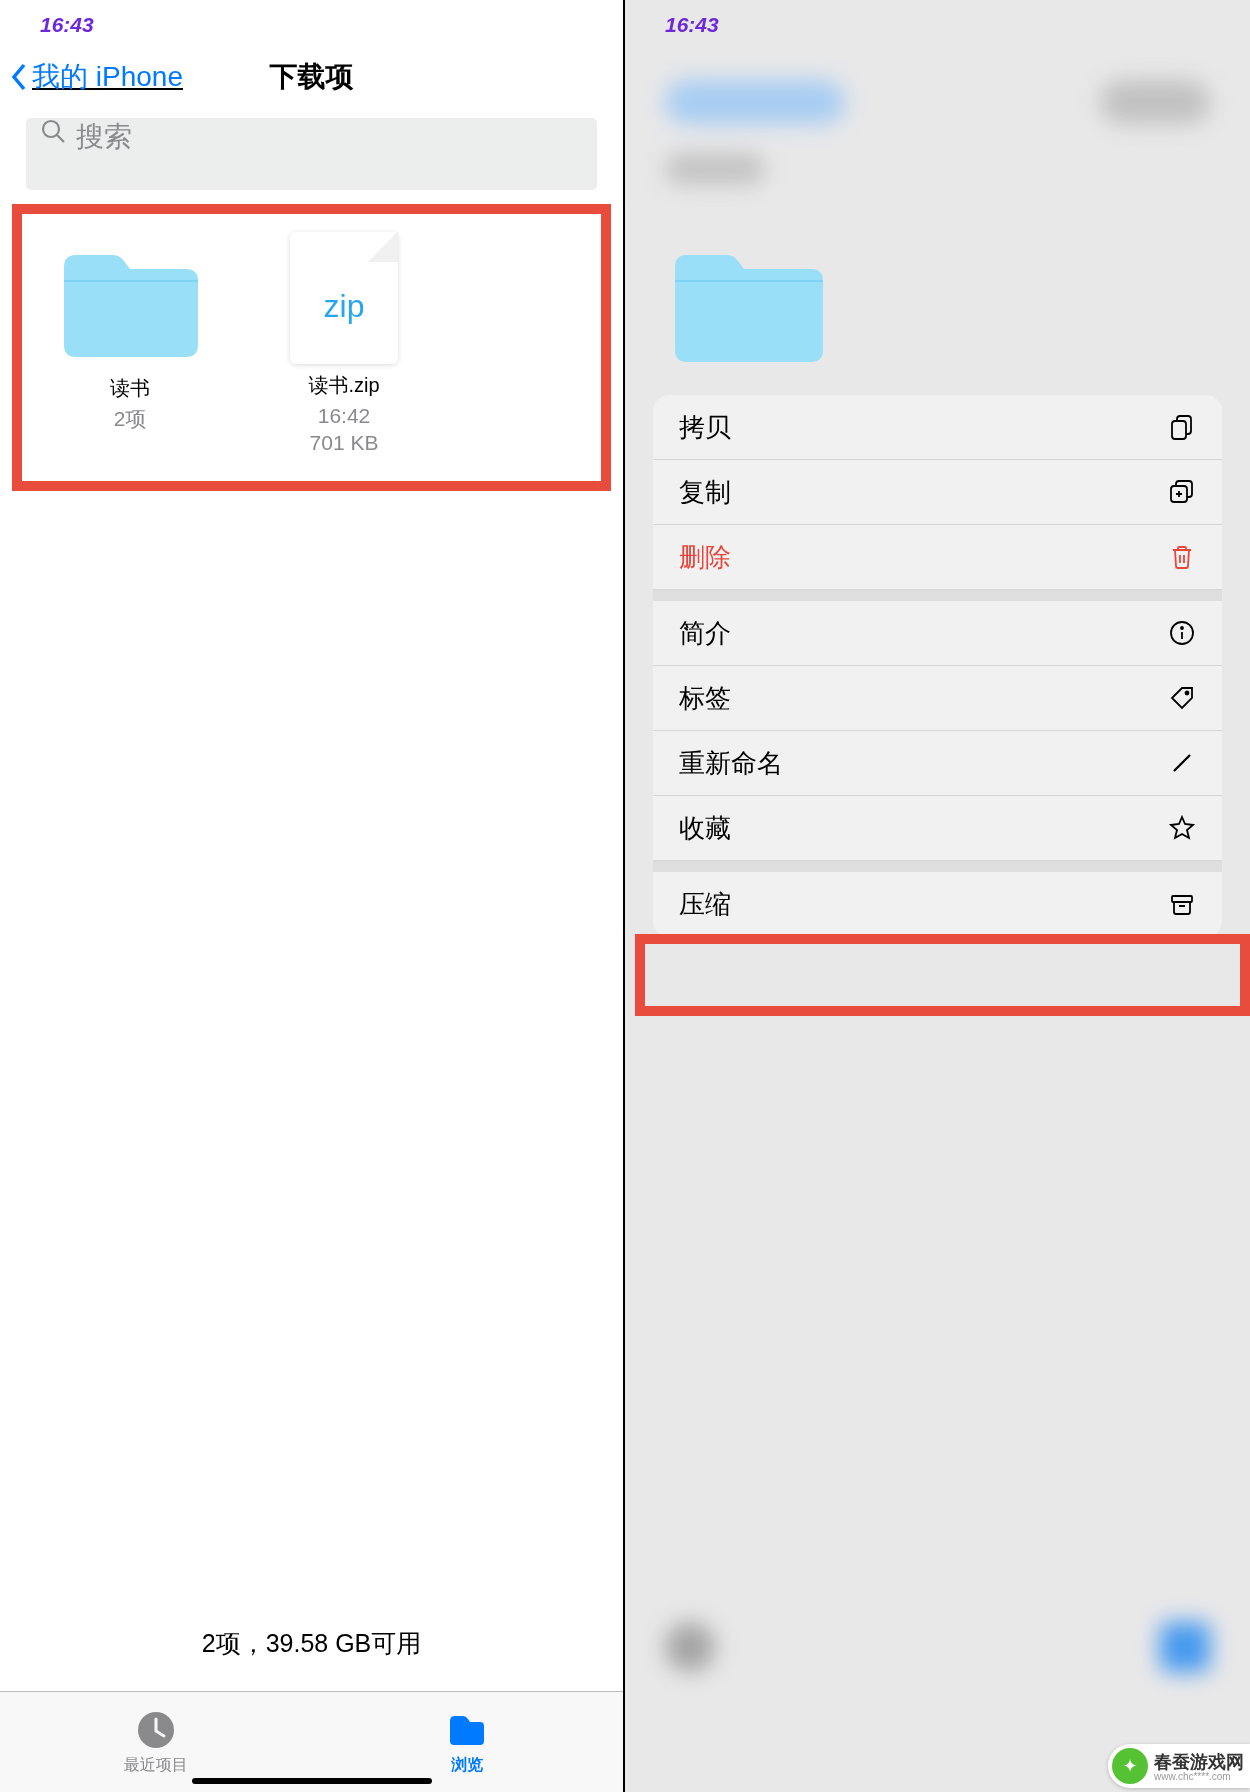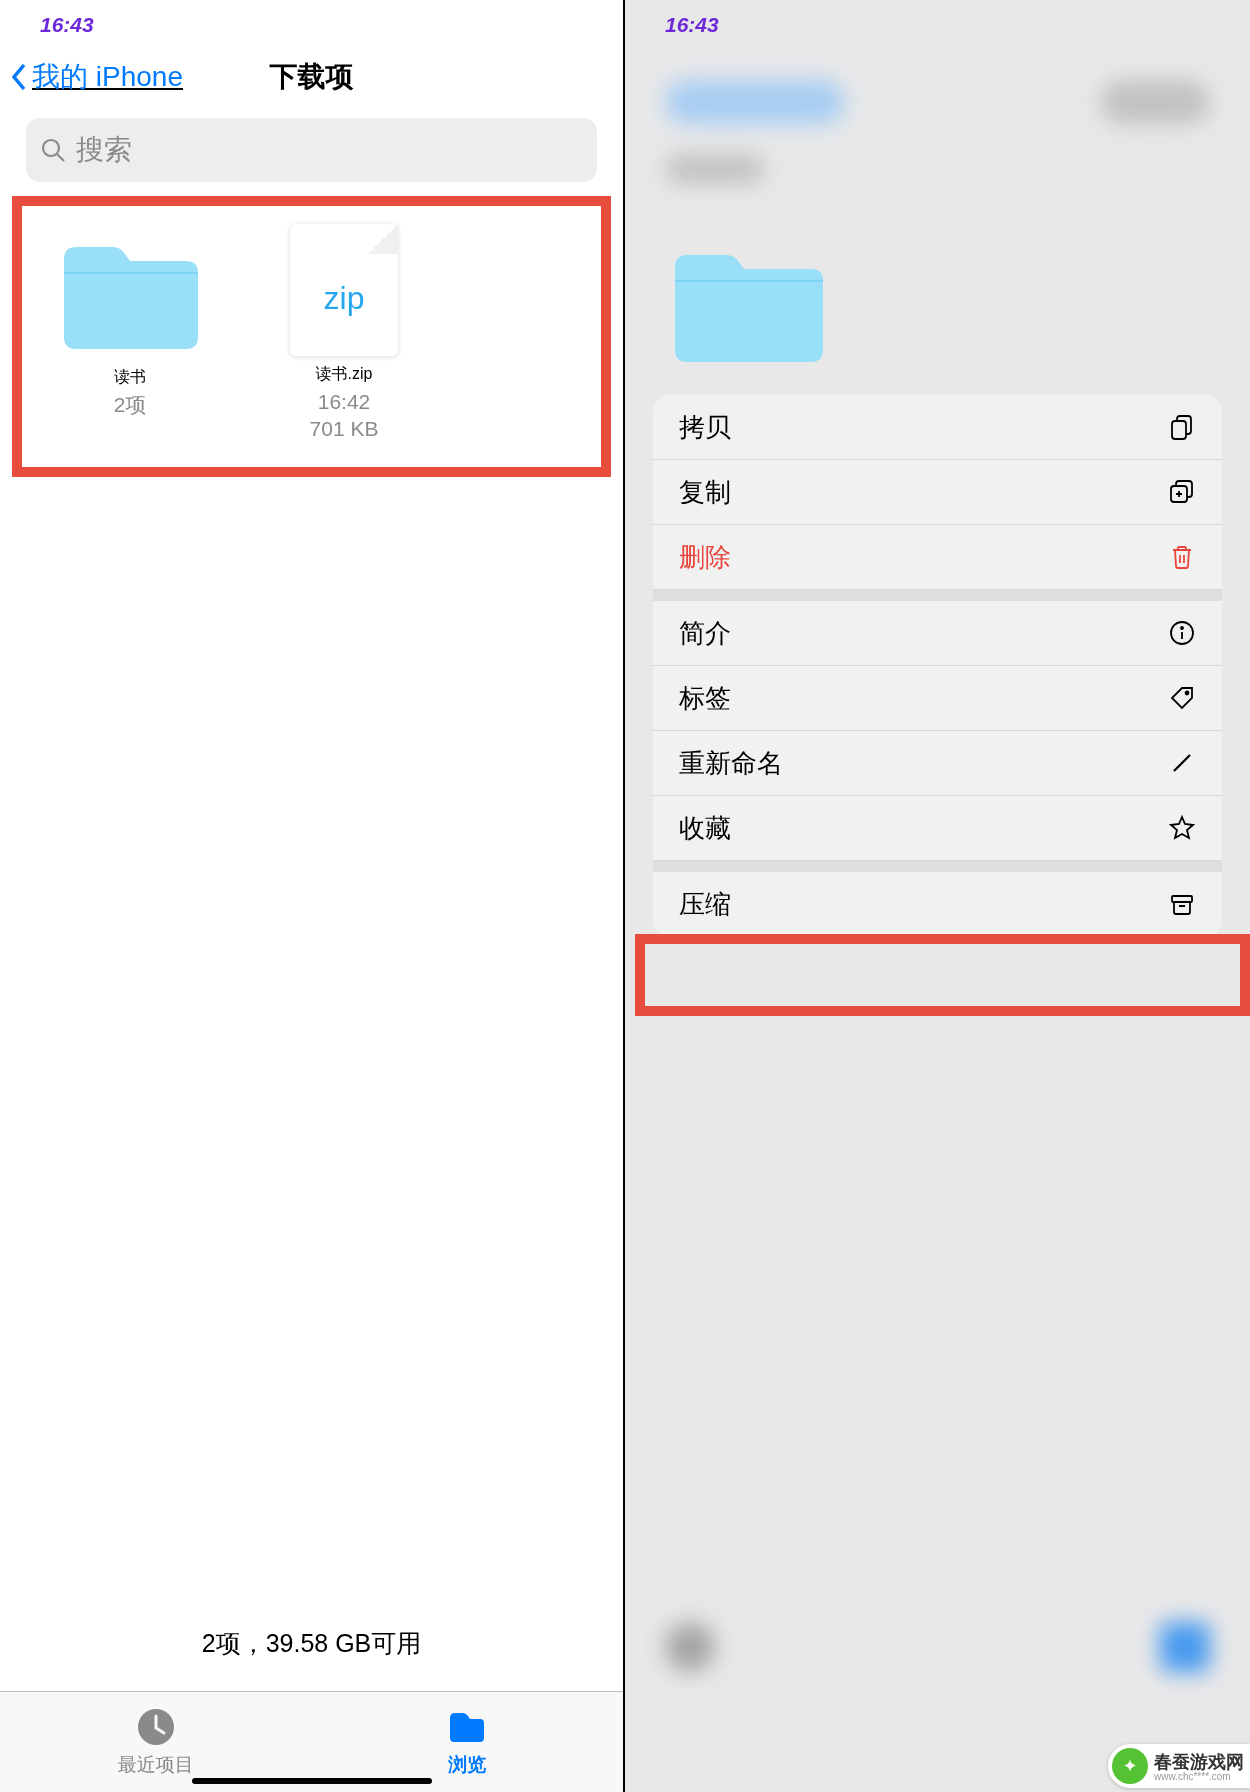--- a/index.html
+++ b/index.html
@@ -19,41 +19,41 @@
     
     .status-bar { height: 50px; display: flex; align-items: center; padding: 0 40px; }
     .status-time { font-size: 21px; font-weight: 600; color: #6d28d9; font-style: italic; }
 
     .nav { display: flex; align-items: center; padding: 8px 10px 14px; position: relative; height: 60px; text-decoration: underline; }
     .back-link { display: flex; align-items: center; color: #007aff; font-size: 28px; }
     .back-chevron { width: 18px; height: 28px; margin-right: 4px; }
     .back-chevron svg { stroke: #007aff; stroke-width: 3.5; fill: none; }
     .nav-title { position: absolute; left: 50%; transform: translateX(-50%); font-size: 28px; font-weight: 600; color: #000; }
 
-    .search-bar { margin: 8px 26px 14px; background: #eceded; border-radius: 14px; height: 64px; display: flex; align-items: center; padding: 0 14px; }
+    .search-bar { margin: 8px 26px 14px; background: #eceded; border-radius: 5px; height: 72px; display: flex; padding: 0 14px; }
     .search-icon { width: 26px; height: 26px; margin-right: 10px; }
     .search-icon svg { fill: none; stroke: #8a8a8d; stroke-width: 2.2; }
     .search-placeholder { color: #8a8a8d; font-size: 28px; }
 
     .red-box-left { border: 10px solid #e74c3c; margin: 8px 12px 0; padding: 18px 28px 24px; display: flex; gap: 54px; }
     .file-item { width: 160px; display: flex; flex-direction: column; align-items: center; text-align: center; }
     .folder-icon { width: 145px; height: 115px; margin-bottom: 15px; margin-top: 13px; }
     .zip-icon-wrap { width: 108px; height: 132px; background: #fff; box-shadow: 0 1px 5px rgba(0,0,0,.15); border-radius: 6px; display: flex; align-items: center; justify-content: center; margin-bottom: 8px; position: relative; }
     .zip-corner { position: absolute; top: 0; right: 0; width: 30px; height: 30px; background: linear-gradient(135deg, transparent 50%, #f0f0f0 50%); }
     .zip-text { color: #27a6f0; font-size: 32px; font-weight: 500; margin-top: 16px; }
-    .file-name { font-size: 16px; color: #000; margin-bottom: 3px; }
+    .file-name { font-size: 20px; color: #000; margin-bottom: 3px; }
     .file-meta { font-size: 21px; color: #8a8a8d; line-height: 1.3; }
 
     .storage-bar { position: absolute; bottom: 120px; left: 0; right: 0; text-align: center; font-size: 25px; color: #000; padding: 12px 0; }
     .bottom-div { position: absolute; bottom: 100px; left: 0; right: 0; border-top: 1.5px solid #bdbdbd; }
 
     .tab-bar { position: absolute; bottom: 0; left: 0; right: 0; height: 100px; display: flex; background: #f8f8f8; }
     .tab { flex: 1; display: flex; flex-direction: column; align-items: center; justify-content: center; gap: 4px; }
     .tab-icon { width: 42px; height: 42px; }
-    .tab-label { font-size: 19px; }
+    .tab-label { font-size: 16px; }
     .tab.inactive .tab-label { color: #8a8a8d; }
     .tab.active .tab-label { color: #007aff; font-weight: 600; }
 
     .home-indicator { position: absolute; bottom: 8px; left: 50%; transform: translateX(-50%); width: 240px; height: 6px; background: #000; border-radius: 3px; }
 
     
     .blur-bg { position: absolute; inset: 0; filter: blur(11px); opacity: 0.85; }
     .blur-row { display:flex; align-items:center; gap:40px; padding: 30px 40px; }
     .blur-pill { border-radius: 30px; }
     .right-status { position: absolute; top: 0; left: 0; right: 0; height: 50px; display: flex; align-items: center; padding: 0 40px; z-index:3; }

